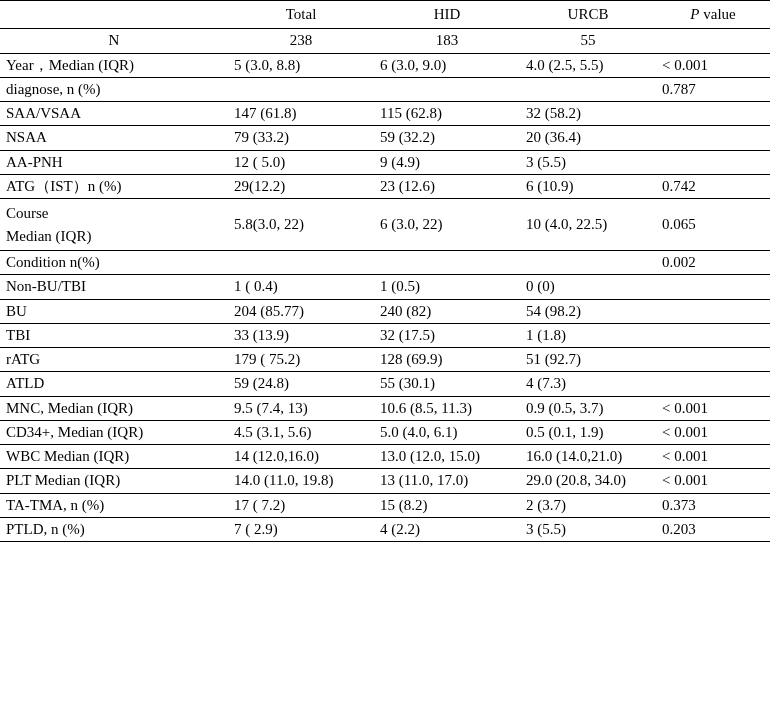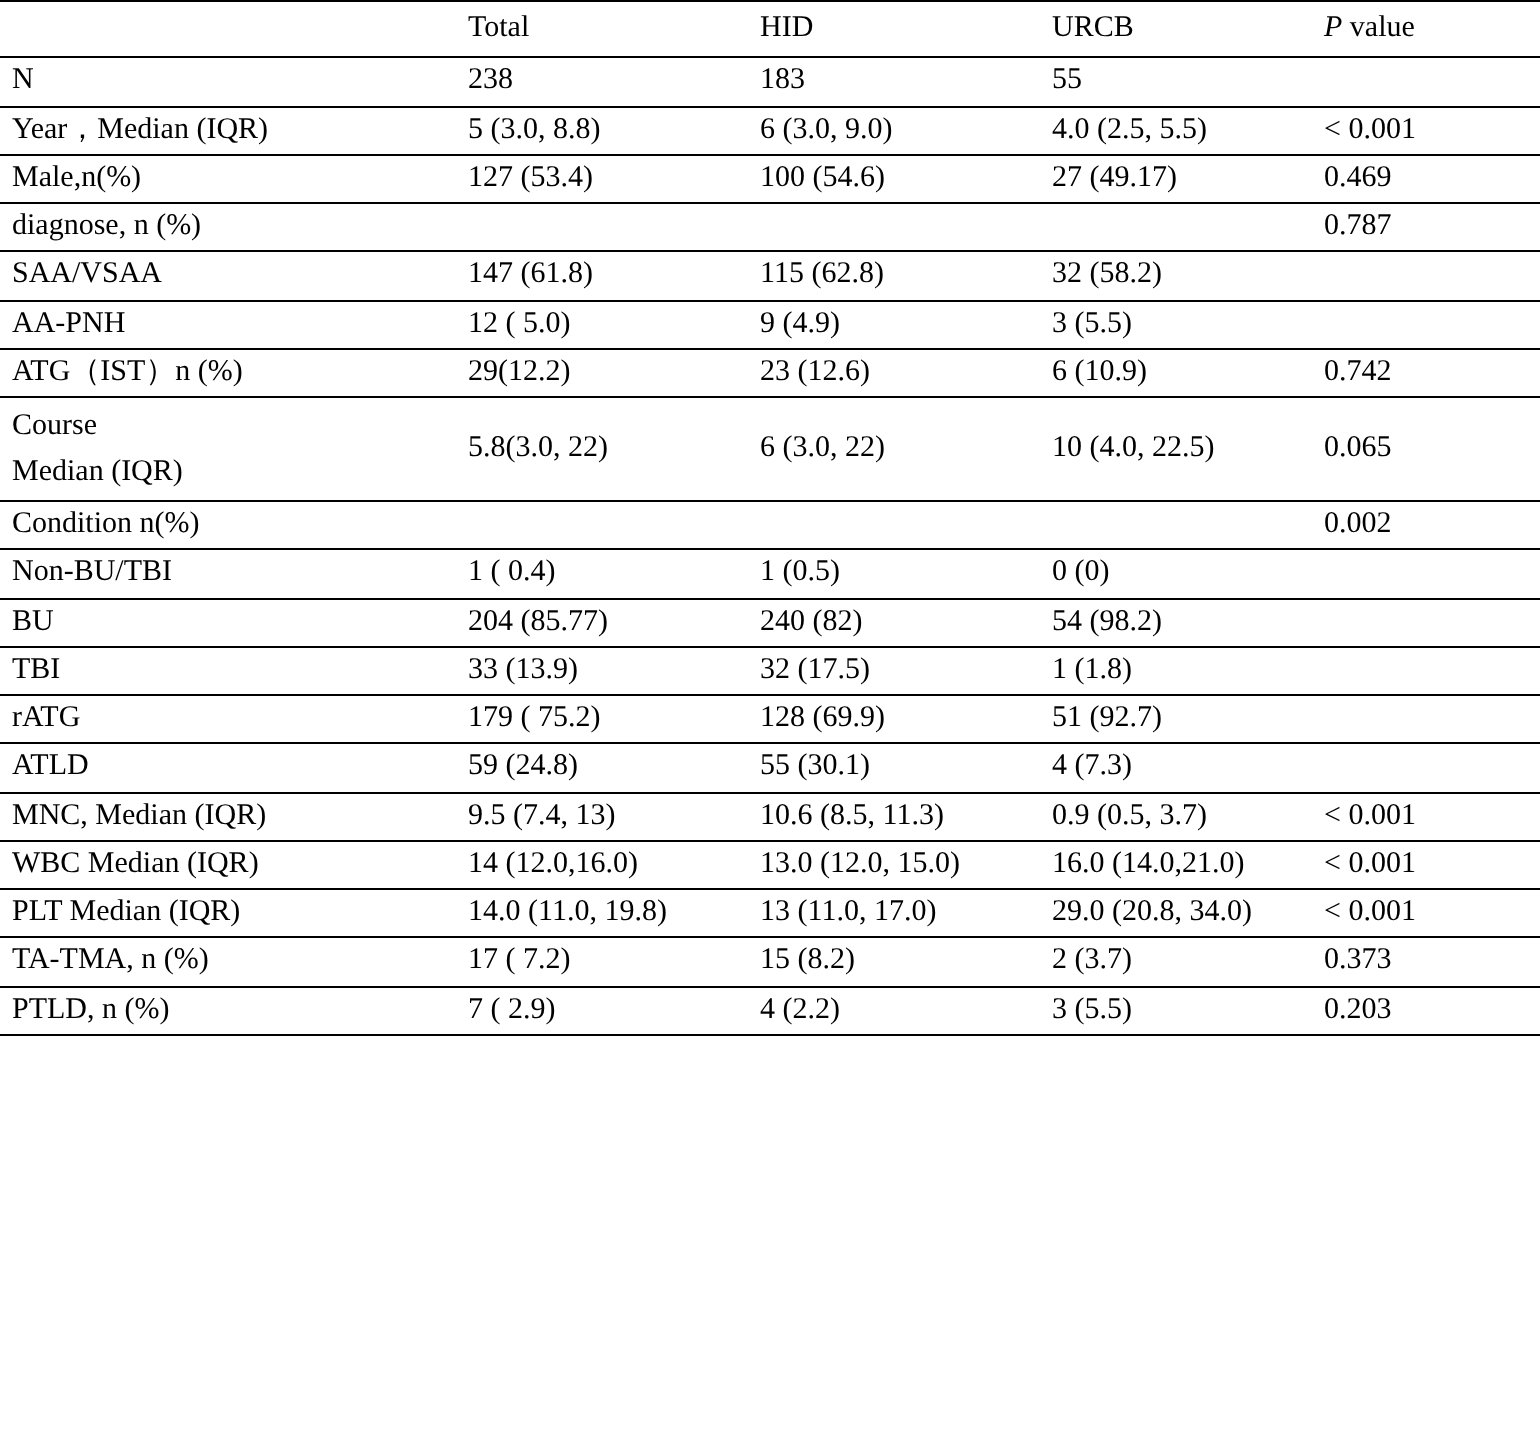--- a/index.html
+++ b/index.html
@@ -37,21 +37,21 @@
     vertical-align: middle;
     font-weight: normal;
     border: 0;
   }
   .cell {
     padding: 3px 6px 3px 6px;
     box-sizing: border-box;
     line-height: 1.15;
     min-height: 18px;
   }
-  .ctr { text-align: left; }
+  .ctr { text-align: center; }
   .lft { text-align: left; }
 
   
   tr.rowline > td {
     border-bottom: 1px solid #000000;
   }
   tr.thickline > td {
     border-bottom: 1.6px solid #000000;
   }
   tr.topline > td {
@@ -134,37 +134,20 @@
           </td>
           <td class="vdiv">
             <div class="cell lft">4.0 (2.5, 5.5)</div>
           </td>
           <td>
             <div class="cell lft">&lt; 0.001</div>
           </td>
         </tr>
         <tr class="rowline">
           <td class="vdiv">
-            <div class="cell lft">Male,n(%)</div>
-          </td>
-          <td>
-            <div class="cell lft">127 (53.4)</div>
-          </td>
-          <td>
-            <div class="cell lft">100 (54.6)</div>
-          </td>
-          <td class="vdiv">
-            <div class="cell lft">27 (49.17)</div>
-          </td>
-          <td>
-            <div class="cell lft">0.469</div>
-          </td>
-        </tr>
-        <tr class="rowline">
-          <td class="vdiv">
             <div class="cell lft">diagnose, n (%)</div>
           </td>
           <td>
             <div class="cell lft"></div>
           </td>
           <td>
             <div class="cell lft"></div>
           </td>
           <td class="vdiv">
             <div class="cell lft"></div>
@@ -178,20 +161,37 @@
             <div class="cell lft">SAA/VSAA</div>
           </td>
           <td>
             <div class="cell lft">147 (61.8)</div>
           </td>
           <td>
             <div class="cell lft">115 (62.8)</div>
           </td>
           <td class="vdiv">
             <div class="cell lft">32 (58.2)</div>
+          </td>
+          <td>
+            <div class="cell lft"></div>
+          </td>
+        </tr>
+        <tr class="rowline">
+          <td class="vdiv">
+            <div class="cell lft">NSAA</div>
+          </td>
+          <td>
+            <div class="cell lft">79 (33.2)</div>
+          </td>
+          <td>
+            <div class="cell lft">59 (32.2)</div>
+          </td>
+          <td class="vdiv">
+            <div class="cell lft">20 (36.4)</div>
           </td>
           <td>
             <div class="cell lft"></div>
           </td>
         </tr>
         <tr class="rowline">
           <td class="vdiv">
             <div class="cell lft">AA-PNH</div>
           </td>
           <td>
@@ -358,20 +358,37 @@
           </td>
           <td class="vdiv">
             <div class="cell lft">0.9 (0.5, 3.7)</div>
           </td>
           <td>
             <div class="cell lft">&lt; 0.001</div>
           </td>
         </tr>
         <tr class="rowline">
           <td class="vdiv">
+            <div class="cell lft">CD34+, Median (IQR)</div>
+          </td>
+          <td>
+            <div class="cell lft">4.5 (3.1, 5.6)</div>
+          </td>
+          <td>
+            <div class="cell lft">5.0 (4.0, 6.1)</div>
+          </td>
+          <td class="vdiv">
+            <div class="cell lft">0.5 (0.1, 1.9)</div>
+          </td>
+          <td>
+            <div class="cell lft">&lt; 0.001</div>
+          </td>
+        </tr>
+        <tr class="rowline">
+          <td class="vdiv">
             <div class="cell lft">WBC Median (IQR)</div>
           </td>
           <td>
             <div class="cell lft">14 (12.0,16.0)</div>
           </td>
           <td>
             <div class="cell lft">13.0 (12.0, 15.0)</div>
           </td>
           <td class="vdiv">
             <div class="cell lft">16.0 (14.0,21.0)</div>

